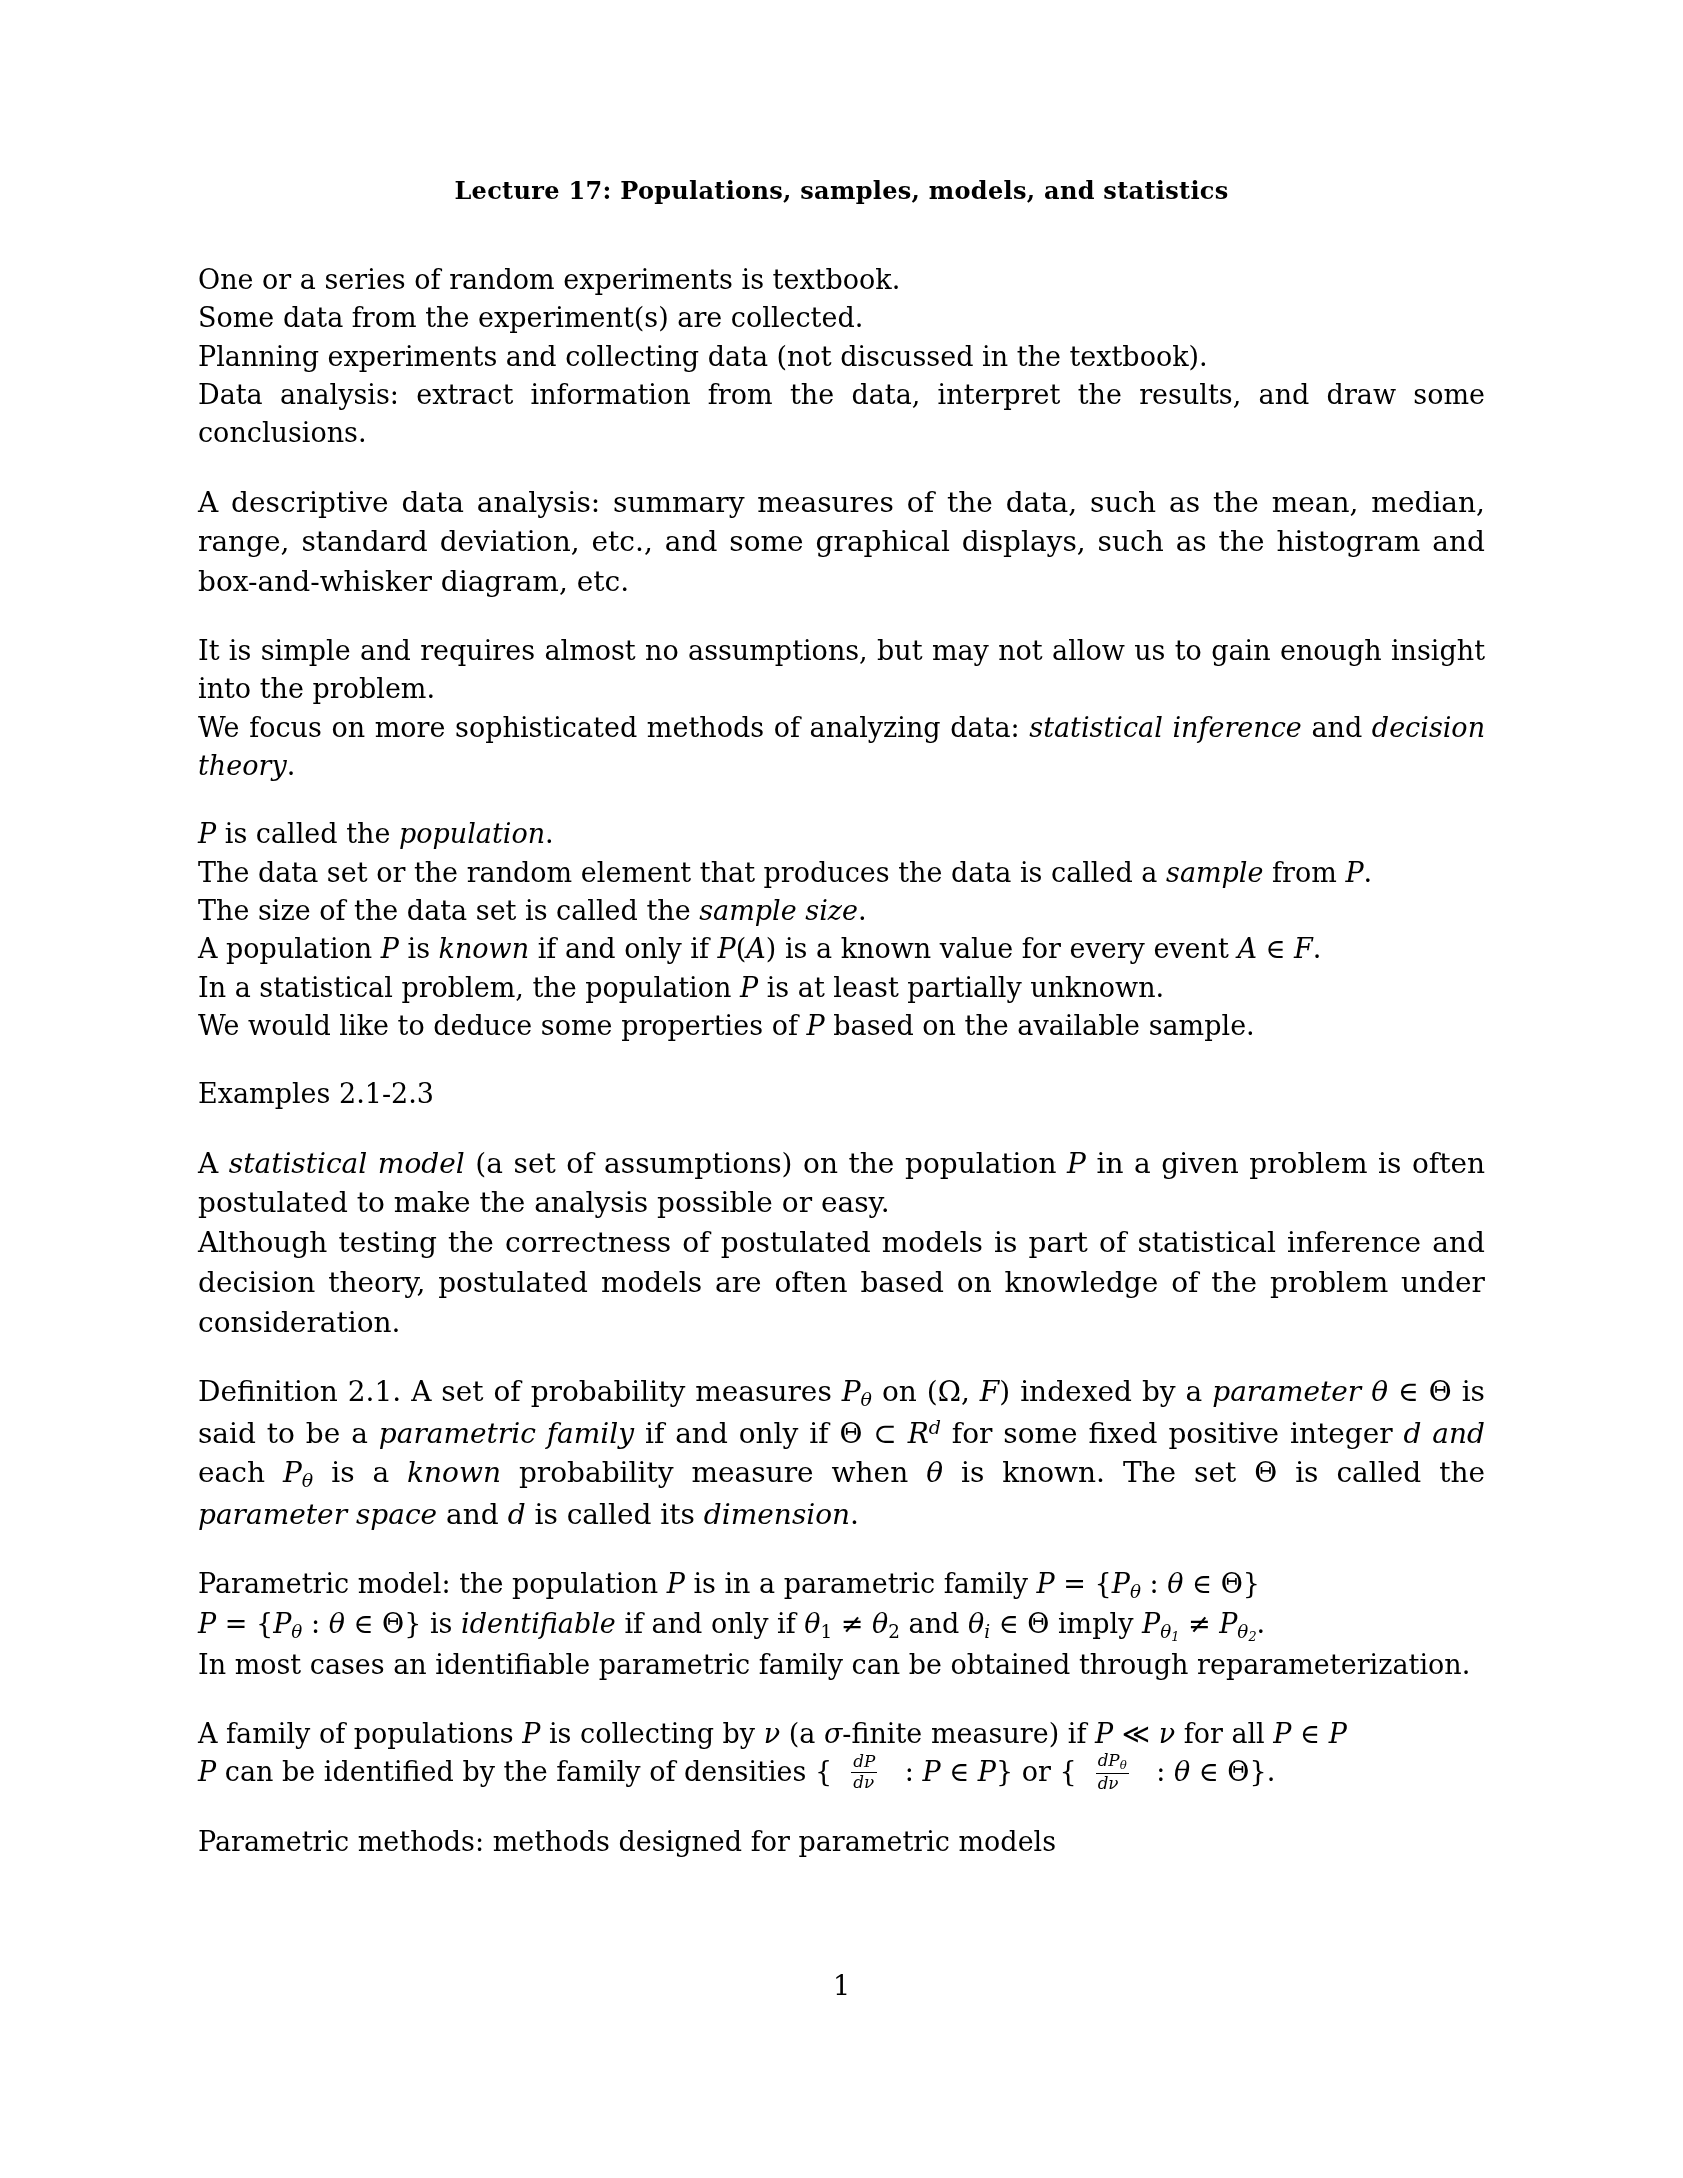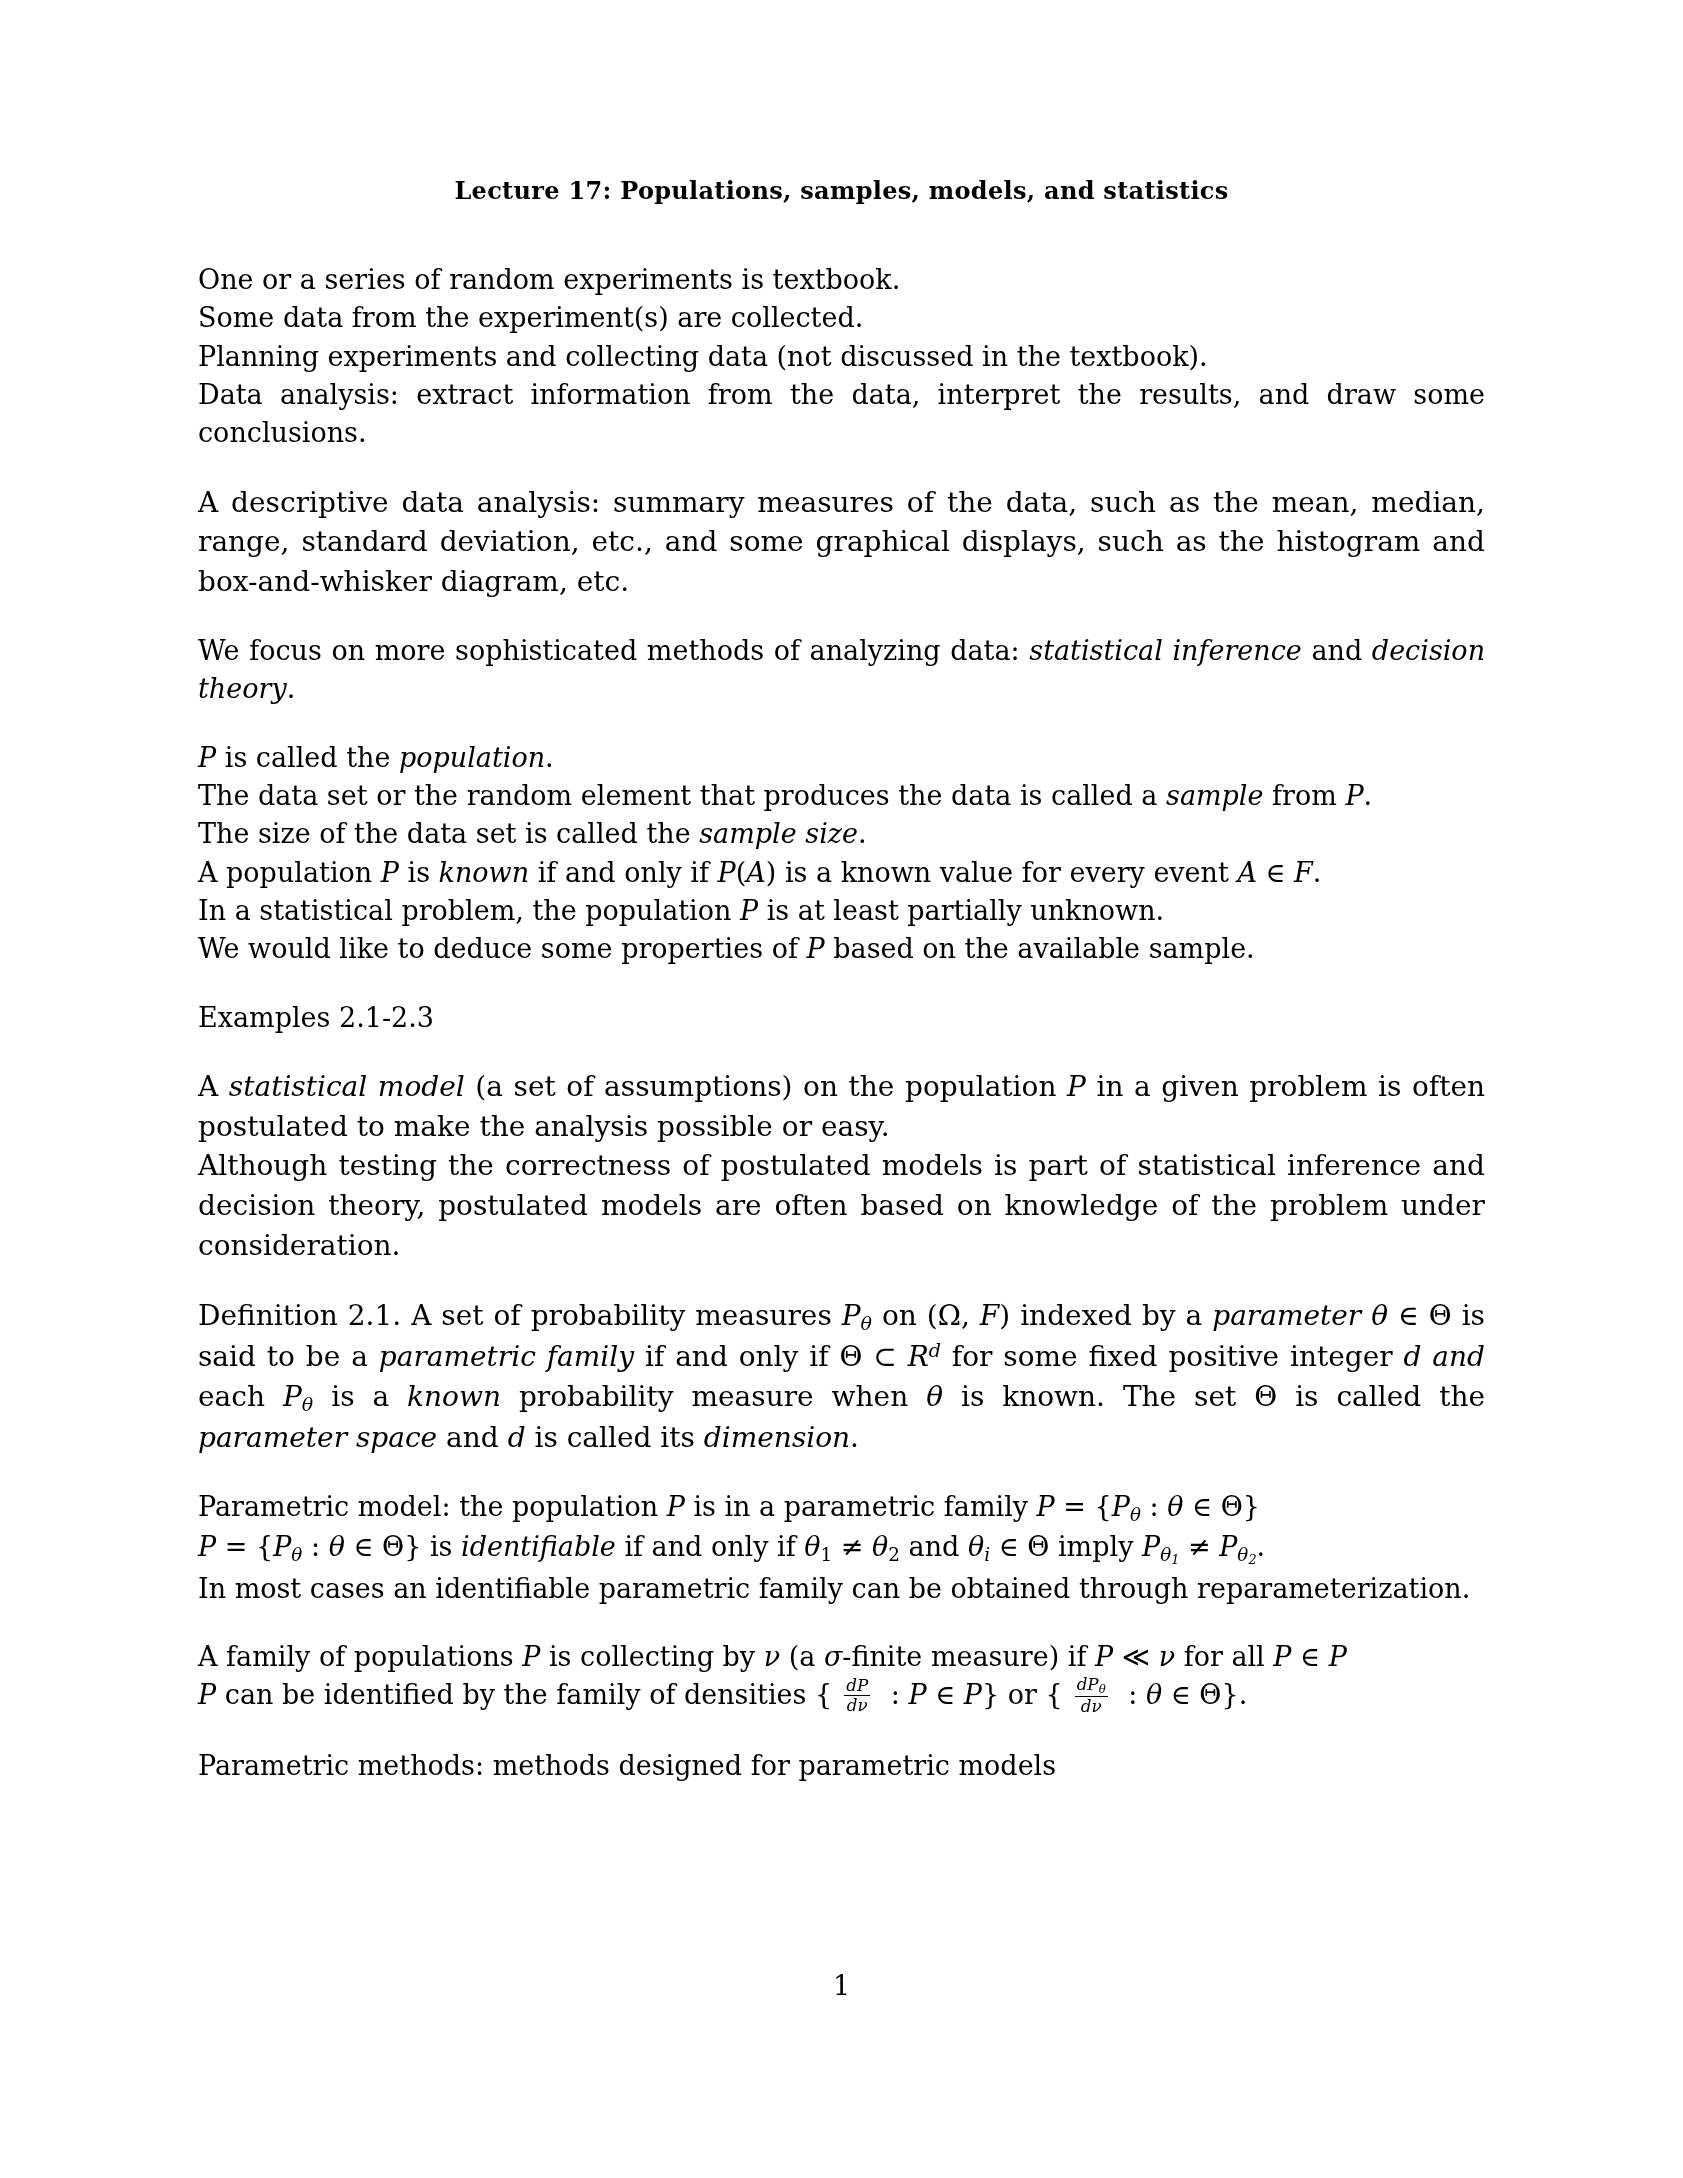--- a/index.html
+++ b/index.html
@@ -78,24 +78,24 @@
     vertical-align: 0.48em;
     font-style: italic;
   }
   .cal {
     font-family: "DejaVu Serif", "Liberation Serif", serif;
     font-style: italic;
   }
   .frac {
     display: inline-block;
     vertical-align: middle;
-    text-align: center;
+    text-align: left;
     font-size: 0.62em;
     line-height: 1.05;
-    margin: 0 12px;
+    margin: 0 19px;
     position: relative;
     top: -0.08em;
   }
   .frac .num {
     display: block;
     padding: 0 2px 1px 2px;
     border-bottom: 1px solid #000;
     font-style: italic;
   }
   .frac .den {
@@ -126,20 +126,21 @@
       <p class="line">Some data from the experiment(s) are collected.</p>
       <p class="line">Planning experiments and collecting data (not discussed in the textbook).</p>
       <p class="line">Data analysis: extract information from the data, interpret the results, and draw some conclusions.</p>
     </div>
 
     <div class="block">
       <p class="para">A descriptive data analysis: summary measures of the data, such as the mean, median, range, standard deviation, etc., and some graphical displays, such as the histogram and box-and-whisker diagram, etc.</p>
     </div>
 
     <div class="block">
+      <p class="line">It is simple and requires almost no assumptions, but may not allow us to gain enough insight into the problem.</p>
       <p class="line"><span>We focus on more sophisticated methods of analyzing data: </span><i>statistical inference</i><span> and </span><i>decision theory</i><span>.</span></p>
     </div>
 
     <div class="block">
 
       <p class="line"><span class="mi">P</span><span> is called the </span><i>population</i><span>.</span></p>
 
       <p class="line"><span>The data set or the random element that produces the data is called a </span><i>sample</i><span> from </span><span class="mi">P</span><span>.</span></p>
 
       <p class="line"><span>The size of the data set is called the </span><i>sample size</i><span>.</span></p>

